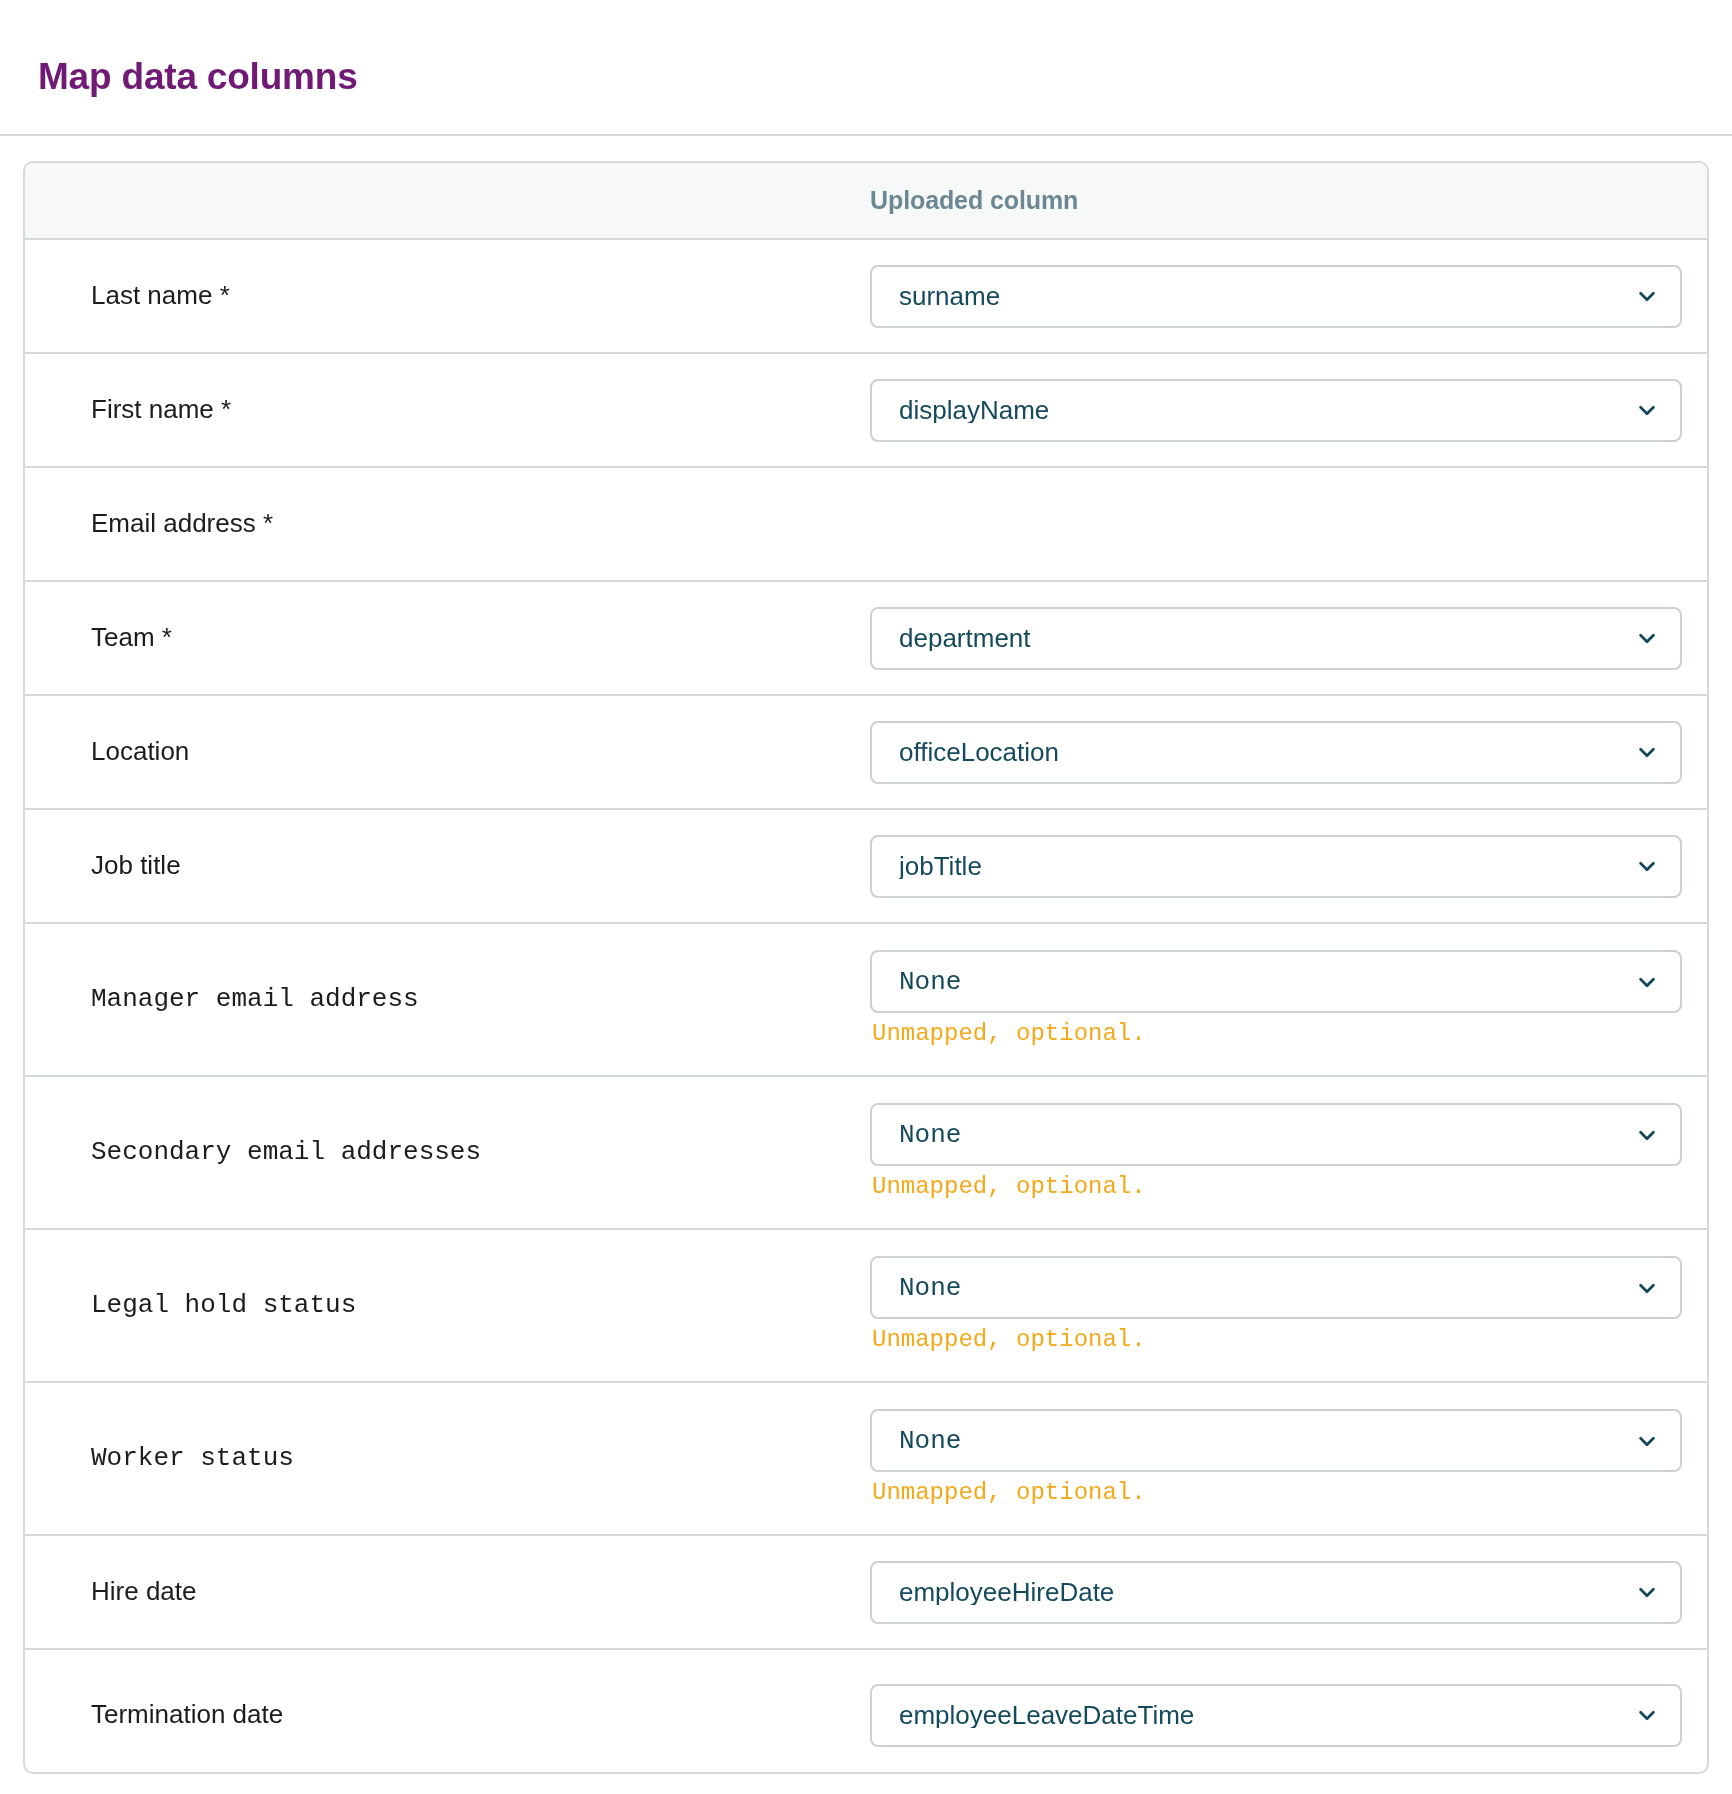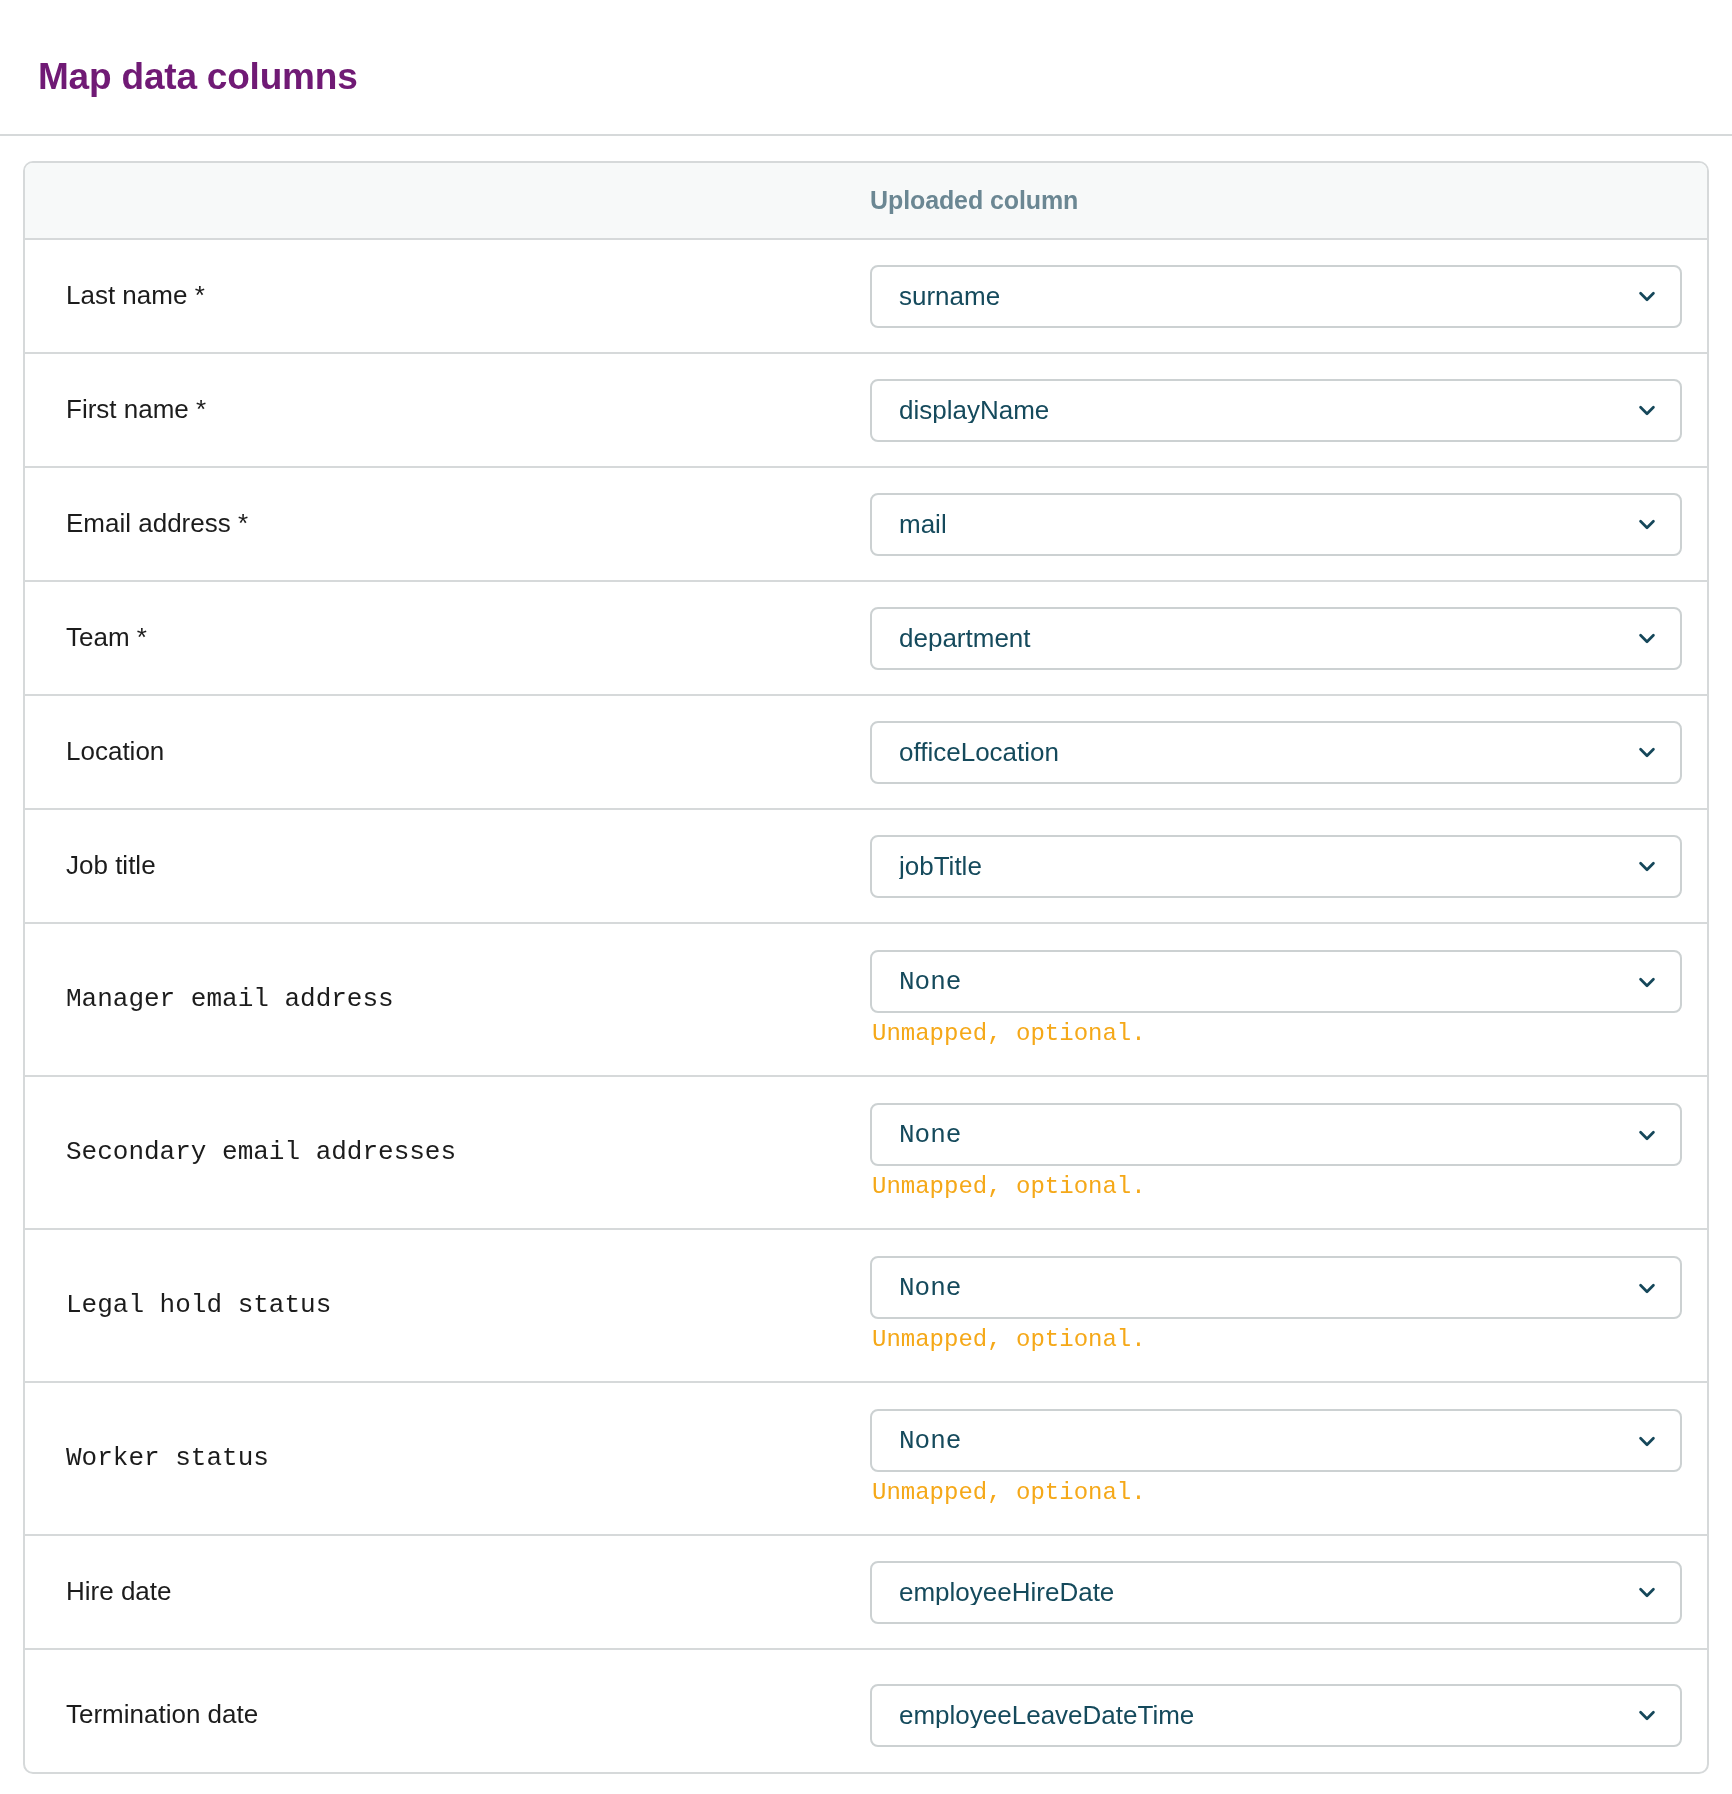--- a/index.html
+++ b/index.html
@@ -70,21 +70,21 @@
     margin-top: 8px;
   }
   .row.tall {
     min-height: 153px;
     font-family: Liberation Mono, monospace;
   }
 
   .row-label {
     width: 845px;
     flex: 0 0 845px;
-    padding-left: 41px;
+    padding-left: 66px;
     color: #1c1c1c;
     font-size: 26px;
     line-height: 1.3;
   }
 
   .row-field {
     flex: 1 1 auto;
     padding-right: 25px;
   }
 
@@ -172,31 +172,20 @@
             <polyline points="5,9 12,16 19,9"></polyline>
           </svg>
         </span>
       </div>
 
     </div>
   </div>
 
   <div class="row">
     <div class="row-label">Email address *</div>
-    <div class="row-field">
-      <div class="select-box">
-        <span class="select-value">mail</span>
-        <span class="chevron-icon">
-          <svg viewBox="0 0 24 24" fill="none" stroke="#15475a" stroke-width="3" stroke-linecap="round" stroke-linejoin="round">
-            <polyline points="5,9 12,16 19,9"></polyline>
-          </svg>
-        </span>
-      </div>
-
-    </div>
   </div>
 
   <div class="row">
     <div class="row-label">Team *</div>
     <div class="row-field">
       <div class="select-box">
         <span class="select-value">department</span>
         <span class="chevron-icon">
           <svg viewBox="0 0 24 24" fill="none" stroke="#15475a" stroke-width="3" stroke-linecap="round" stroke-linejoin="round">
             <polyline points="5,9 12,16 19,9"></polyline>

